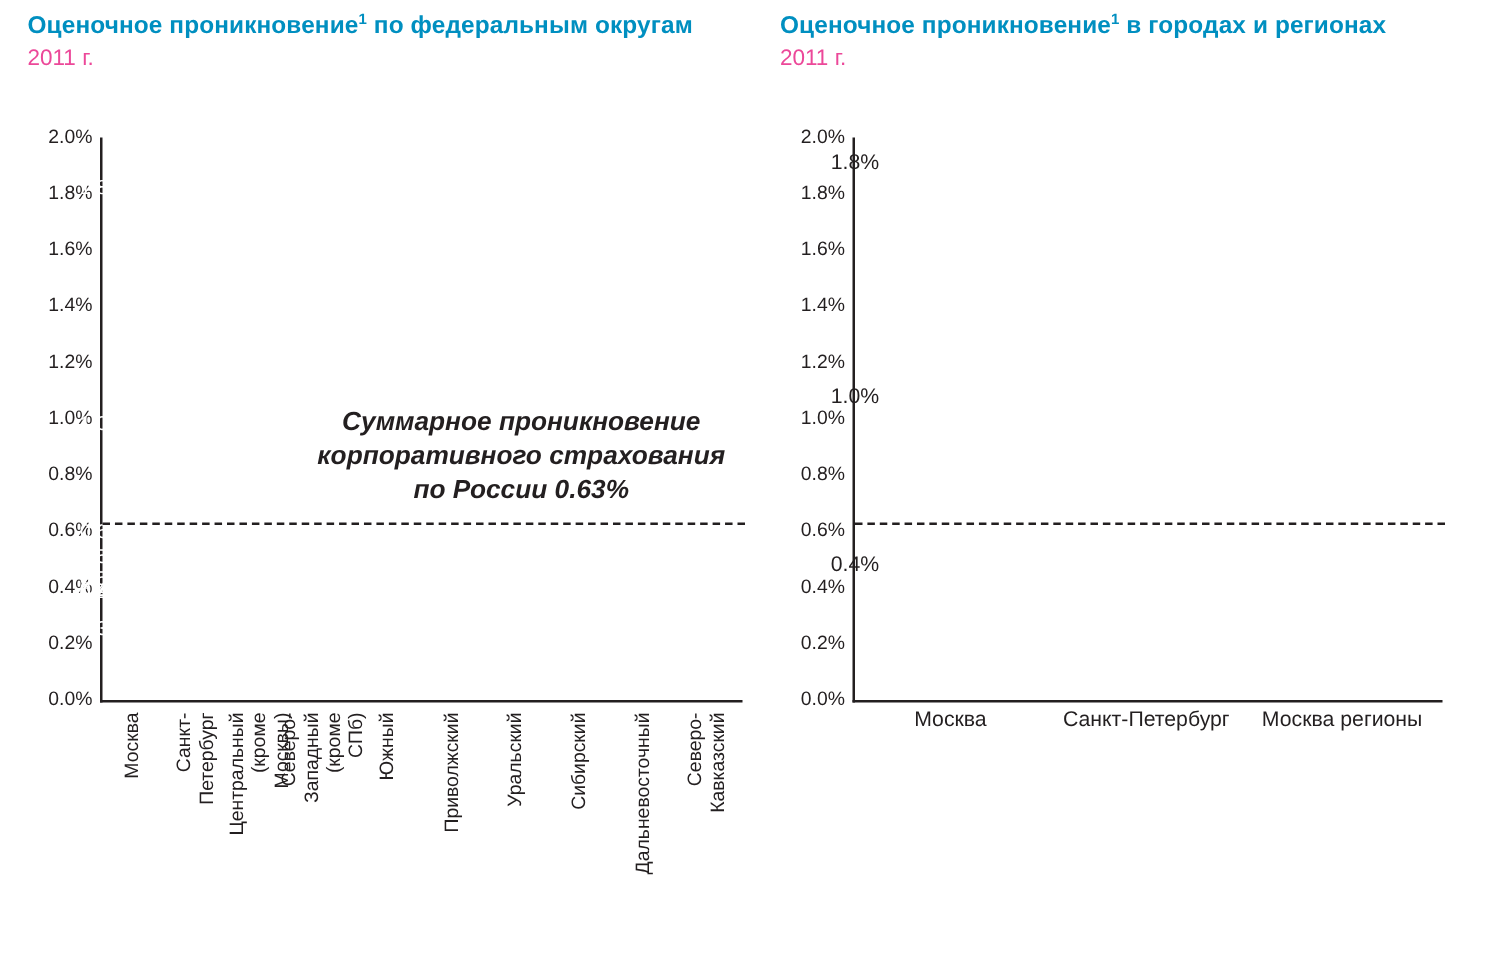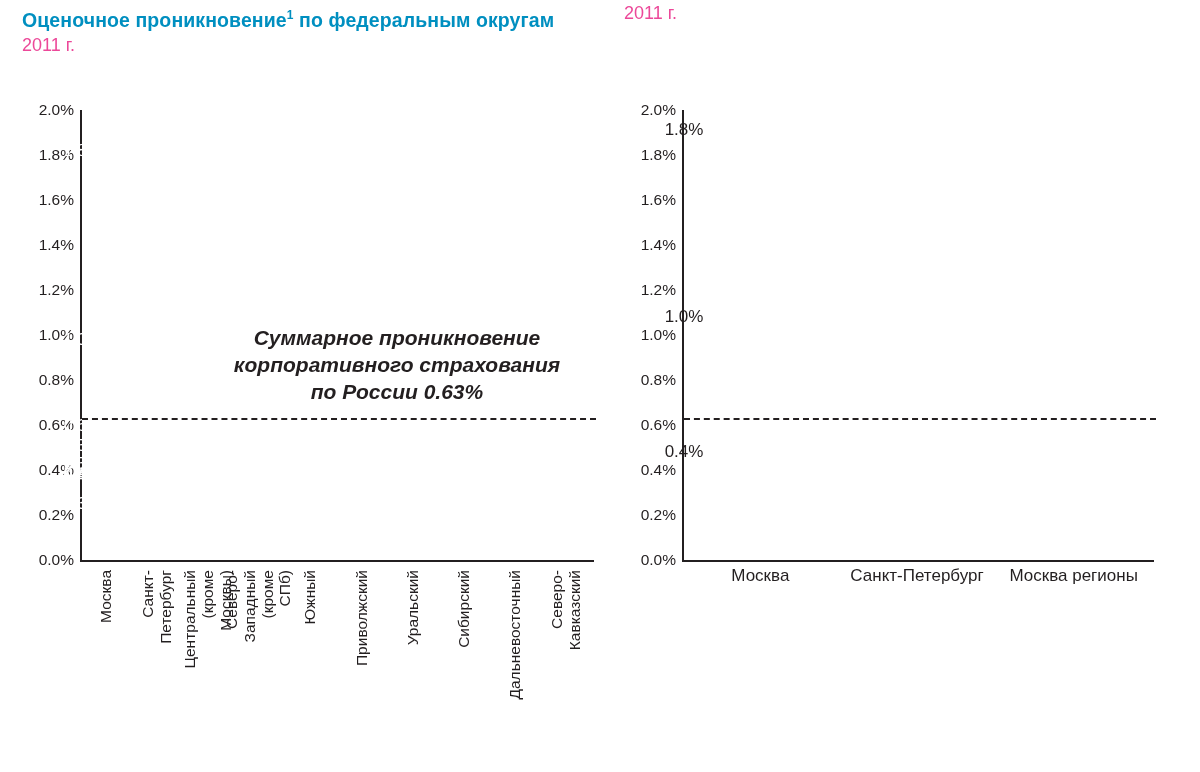--- a/index.html
+++ b/index.html
@@ -282,25 +282,28 @@
           <div class="cat-v">
             <span>Сибирский</span>
           </div>
           <div class="cat-v">
             <span>Дальневосточный</span>
           </div>
           <div class="cat-v">
             <span>Северо-Кавказский</span>
           </div>
         </div>
-      <div class="annotation" id="annotation-left" style="left: 214px; top: 215px;">Суммарное проникновение корпоративного страхования по России 0.63%</div>
+      <div class="annotation" id="annotation-left" style="left: 234px; top: 215px;">Суммарное проникновение корпоративного страхования по России 0.63%</div>
     </div>
   </div>
 
   <div class="panel panel-right">
+    <div class="chart-title">
+      <span>Оценочное проникновение</span><sup>1</sup><span> в городах и регионах</span>
+    </div>
     <div class="chart-subtitle">2011 г.</div>
 
     <div class="plot-wrap plot-wrap-right">
       <div class="axis-labels" id="yaxis-right">
           <div class="axis-label" style="top: 450px;">0.0%</div>
           <div class="axis-label" style="top: 405px;">0.2%</div>
           <div class="axis-label" style="top: 360px;">0.4%</div>
           <div class="axis-label" style="top: 315px;">0.6%</div>
           <div class="axis-label" style="top: 270px;">0.8%</div>
           <div class="axis-label" style="top: 225px;">1.0%</div>

